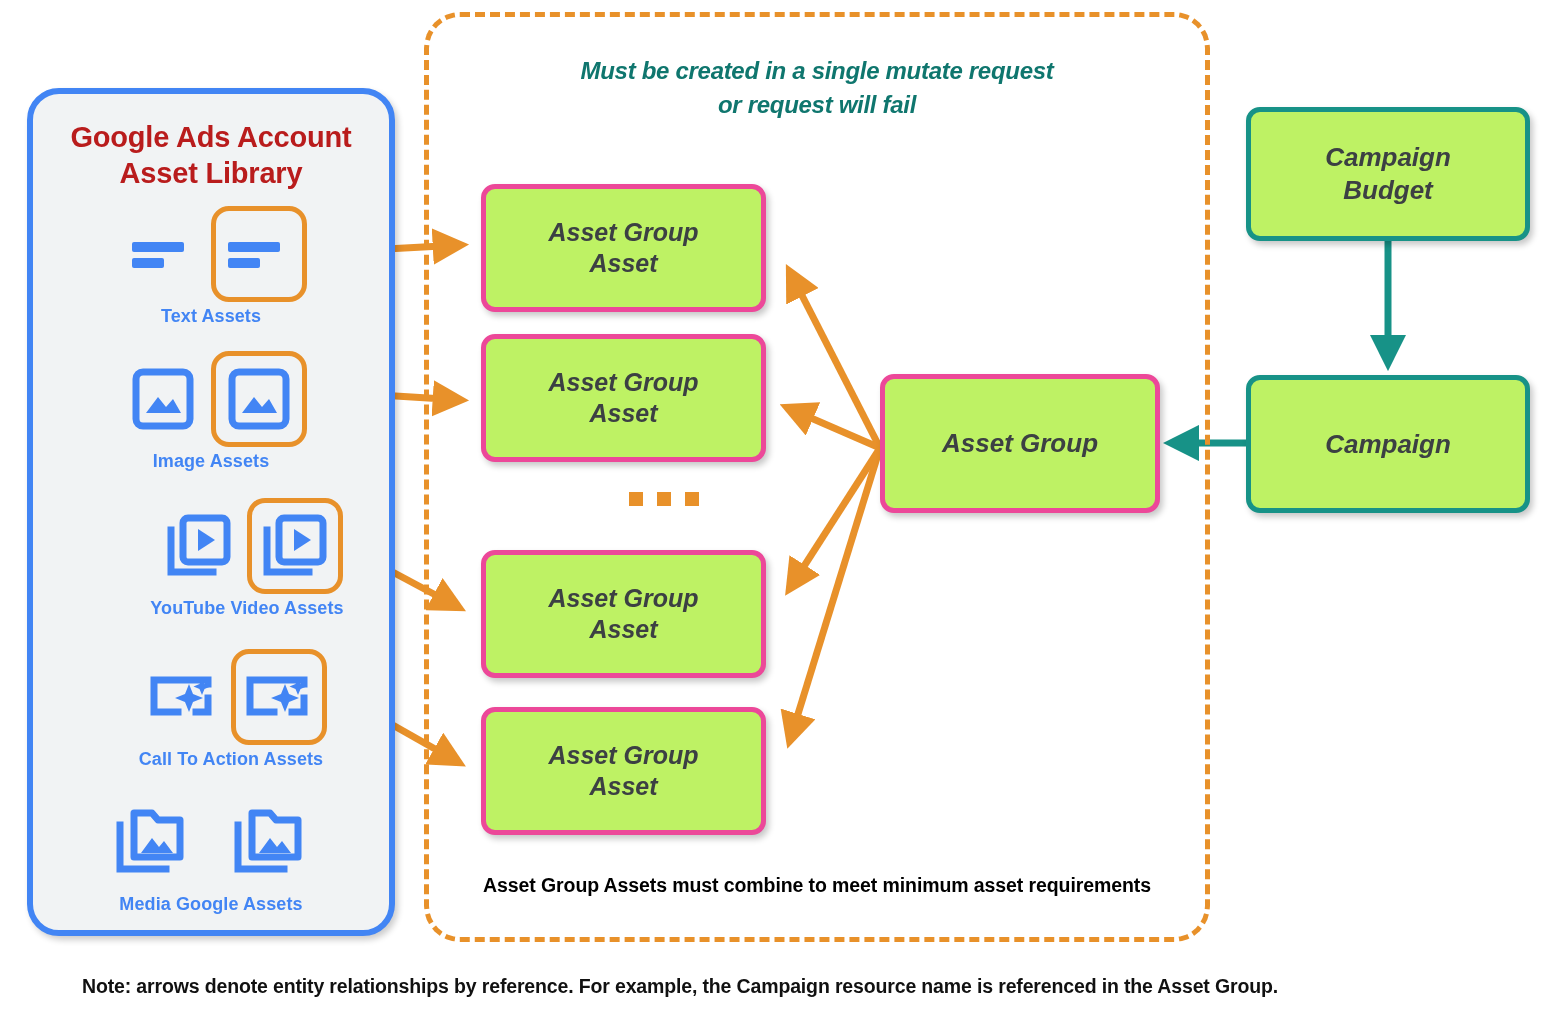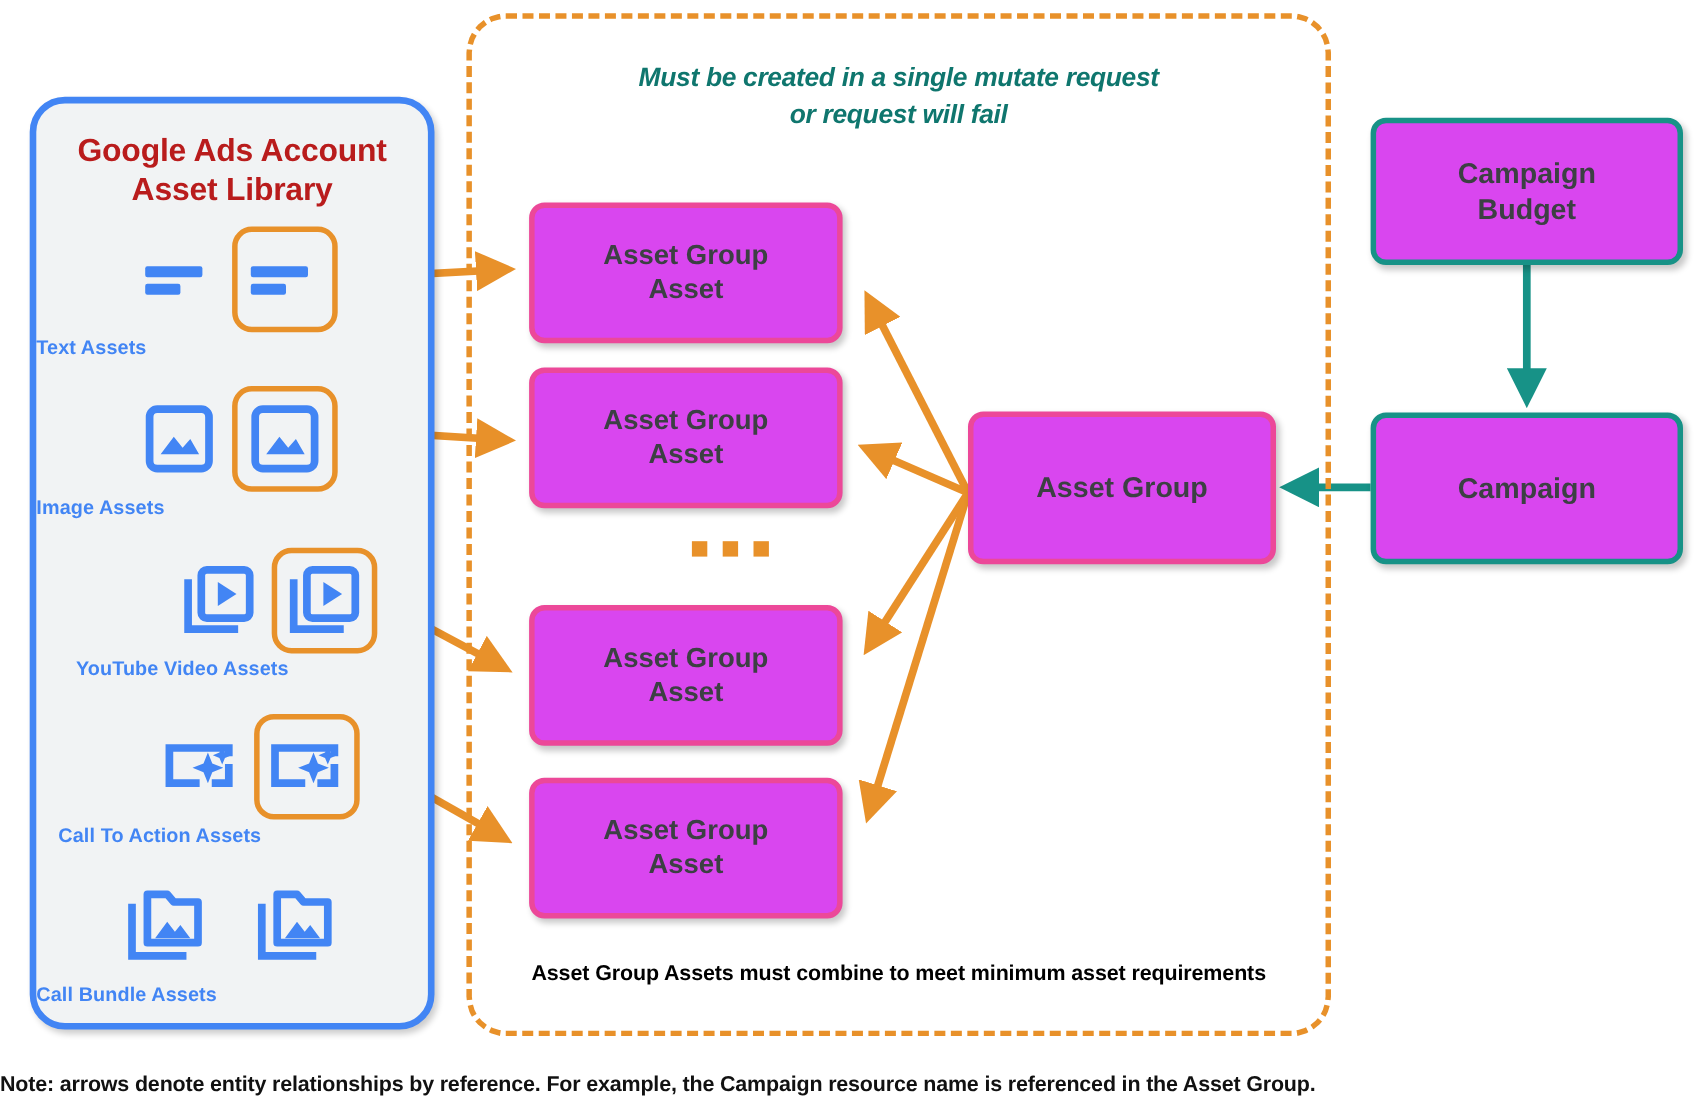--- a/index.html
+++ b/index.html
@@ -63,20 +63,21 @@
     display: flex;
     align-items: center;
     justify-content: center;
     box-sizing: border-box;
   }
   .icon-slot.highlighted {
     border: 5px solid #e8912a;
     border-radius: 18px;
   }
   .asset-caption {
+    text-align: center;
     font-size: 18px;
     font-weight: bold;
     color: #4285f4;
     margin-top: 4px;
     letter-spacing: 0.1px;
   }
 
   
   #mutate-box {
     position: absolute;
@@ -110,30 +111,31 @@
     text-align: center;
     font-size: 19.5px;
     font-weight: bold;
     color: #000000;
     letter-spacing: -0.1px;
   }
 
   
   .node {
     position: absolute;
-    background: #d946ef;
+    background: #bef264;
     border-radius: 14px;
     box-sizing: border-box;
     display: flex;
     align-items: center;
     justify-content: center;
     text-align: center;
     color: #3c4043;
     box-shadow: 3px 4px 6px rgba(0,0,0,0.22);
     line-height: 1.26;
+    font-style: italic;
   }
   .node.orange { border: 5px solid #ec4899; }
   .node.teal   { border: 5px solid #179287; }
 
   .aga {
     left: 481px;
     width: 285px;
     height: 128px;
     font-size: 25px;
     font-weight: bold;
@@ -195,21 +197,21 @@
     height: 1017px;
     pointer-events: none;
   }
 
   
   #bottom-note {
     position: absolute;
     left: 0;
     top: 975px;
     width: 1360px;
-    text-align: left;
+    text-align: center;
     font-size: 19.5px;
     font-weight: bold;
     color: #111111;
     letter-spacing: -0.15px;
   }
 </style>
 </head>
 <body>
 
 <div id="canvas">
@@ -338,21 +340,21 @@
           </svg>
         </div>
         <div class="icon-slot">
           <svg width="76" height="74" viewBox="0 0 76 74">
             <path d="M6 20 L6 64 L52 64" fill="none" stroke="#4285f4" stroke-width="7" stroke-linecap="square"></path>
             <path d="M20 52 L20 8 L38 8 L44 15 L66 15 L66 52 Z" fill="none" stroke="#4285f4" stroke-width="7" stroke-linejoin="round"></path>
             <path d="M27 48 L38 33 L45 42 L50 36 L59 48 Z" fill="#4285f4"></path>
           </svg>
         </div>
       </div>
-      <div class="asset-caption">Call Bundle  Assets</div>
+      <div class="asset-caption">Media Google  Assets</div>
     </div>
   </div>
 
   <div id="mutate-box"></div>
   <div id="mutate-title">
     <div>Must be created in a single mutate request</div>
     <div>or request will fail</div>
   </div>
   <div id="mutate-footnote">Asset Group Assets must combine to meet minimum asset requirements</div>
 

